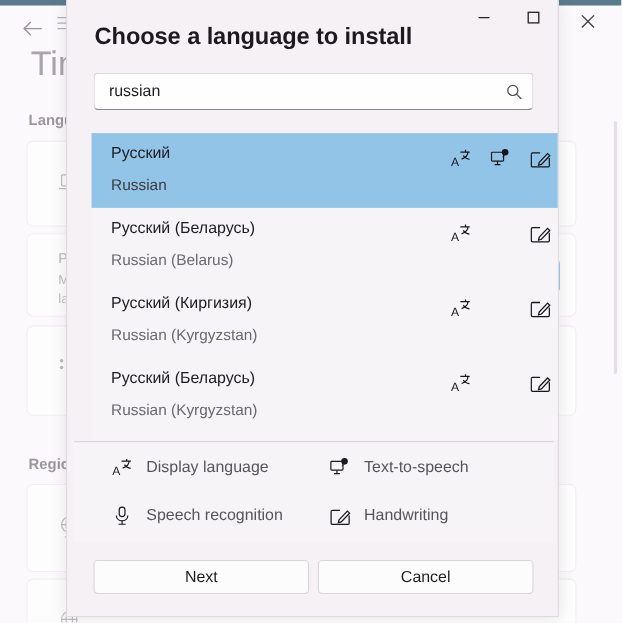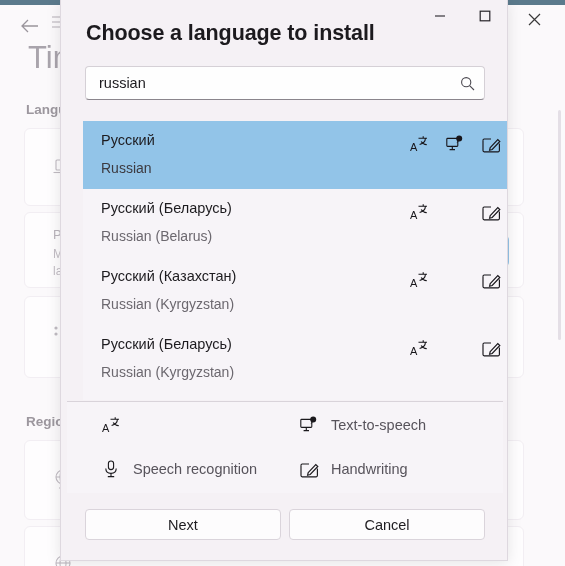--- a/index.html
+++ b/index.html
@@ -448,21 +448,21 @@
           <span class="row-icon">
             <svg width="19" height="17" viewBox="0 0 19 17" fill="none" stroke="currentColor" stroke-width="1.15">
               <path d="M1 4.2 V14.6 C1 15.3 1.5 15.8 2.2 15.8 H16.2 C16.9 15.8 17.4 15.3 17.4 14.6 V7.6"></path>
               <path d="M1 4.2 C1 3.5 1.5 3 2.2 3 H9"></path>
               <path d="M8.2 11.6 L15.8 3.6 L17.8 5.5 L10.2 13.5 L7.6 14.2 Z"></path>
             </svg>
           </span>
         </div>
       </div>
       <div class="list-row">
-        <div class="row-native">Русский (Казахстан)</div>
+        <div class="row-native">Русский (Киргизия)</div>
         <div class="row-english">Russian (Kyrgyzstan)</div>
         <div class="row-icons">
           <span class="row-icon">
             <svg width="18" height="18" viewBox="0 0 18 18" fill="none" stroke="currentColor" stroke-width="1.1">
               <text x="0" y="16" font-family="Liberation Sans, sans-serif" font-size="11" fill="currentColor" stroke="none">A</text>
               <path d="M8.5 3.2 H17 M13.2 3.2 V1.2 M15.4 3.2 C15.4 6.6 12.6 8.6 9.6 9.6"></path>
               <path d="M11.2 6.4 C12.4 8.6 14.6 9.4 16.8 9.8"></path>
             </svg>
           </span>
           <span class="row-icon spacer">
@@ -514,20 +514,21 @@
 
   <div id="legend">
       <div class="legend-item" id="legend-0">
         <span class="legend-icon">
           <svg width="18" height="18" viewBox="0 0 18 18" fill="none" stroke="currentColor" stroke-width="1.1">
             <text x="0" y="16" font-family="Liberation Sans, sans-serif" font-size="11" fill="currentColor" stroke="none">A</text>
             <path d="M8.5 3.2 H17 M13.2 3.2 V1.2 M15.4 3.2 C15.4 6.6 12.6 8.6 9.6 9.6"></path>
             <path d="M11.2 6.4 C12.4 8.6 14.6 9.4 16.8 9.8"></path>
           </svg>
         </span>
+        <span>Display language</span>
       </div>
       <div class="legend-item" id="legend-1">
         <span class="legend-icon">
           <svg width="18" height="18" viewBox="0 0 18 18" fill="none" stroke="currentColor" stroke-width="1.1">
             <rect x="0.8" y="3.4" width="11" height="8" rx="0.8"></rect>
             <path d="M6.3 11.4 V14.4 M3.6 14.6 H9"></path>
             <circle cx="13.2" cy="3.4" r="3" fill="currentColor" stroke="none"></circle>
             <path d="M11.6 6.2 L10.4 8.2 L13 6.6" fill="currentColor" stroke="none"></path>
           </svg>
         </span>

